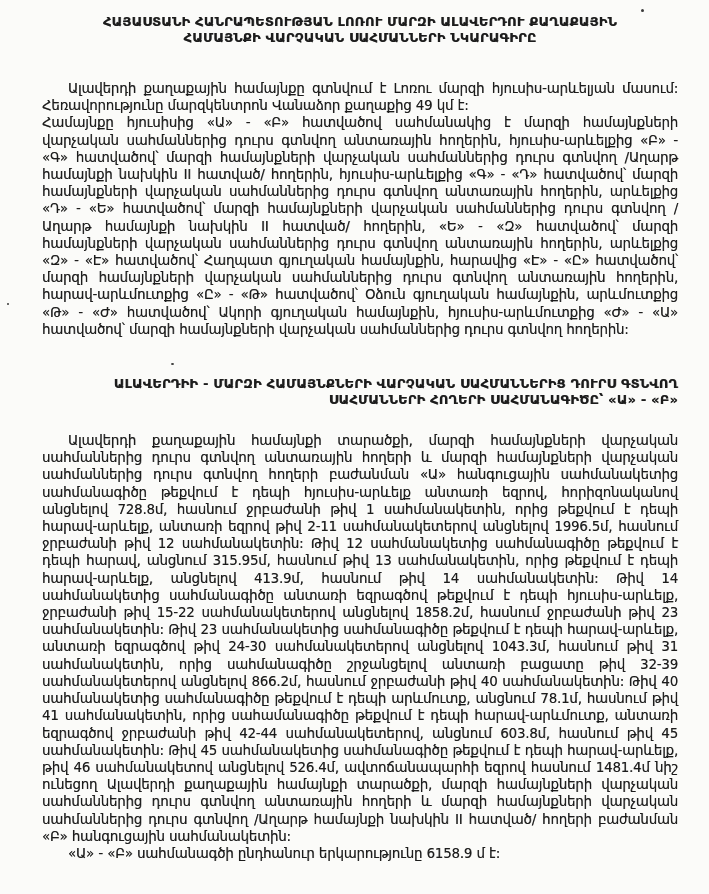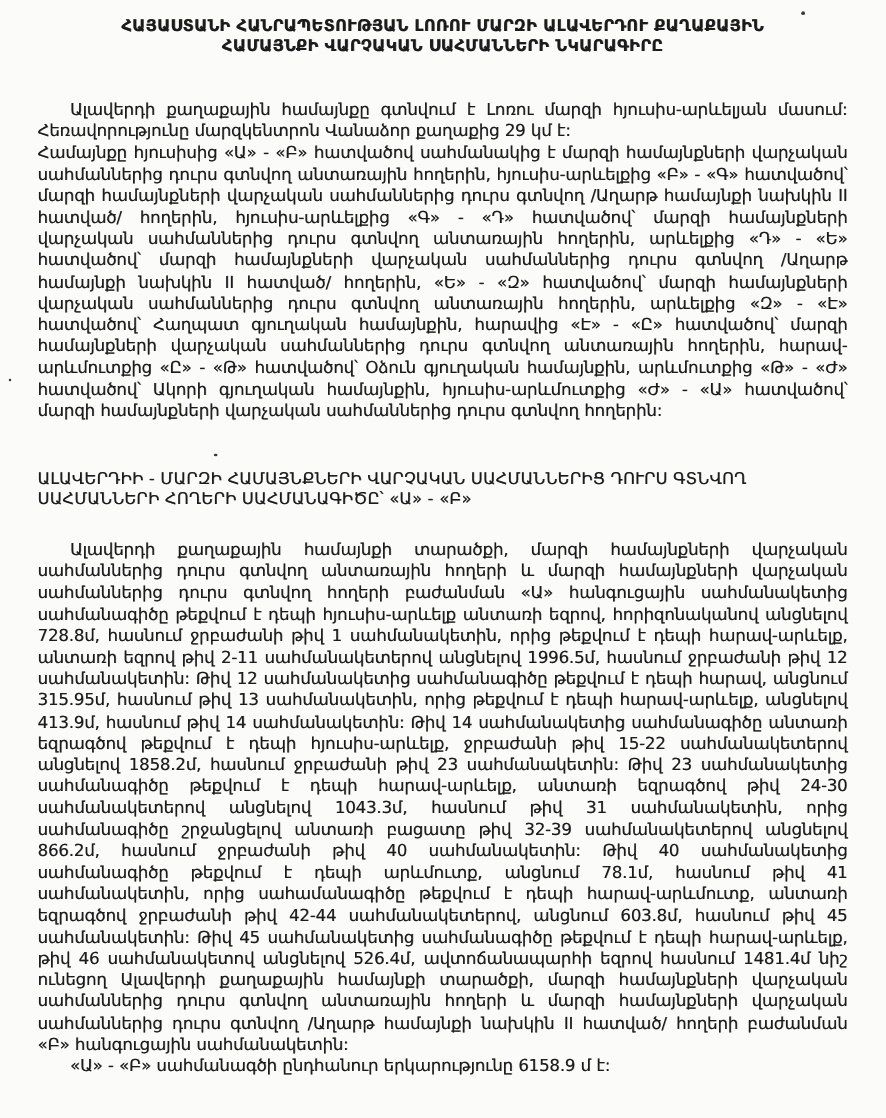--- a/index.html
+++ b/index.html
@@ -10,21 +10,21 @@
     font-family: "DejaVu Sans", "Liberation Sans", sans-serif;
     color: #1c1c1c;
     position: relative;
     overflow: hidden;
   }
   .page {
     position: relative;
     width: 709px;
     height: 894px;
     box-sizing: border-box;
-    padding: 14px 31px 0 30px;
+    padding: 14px 31px 0 42px;
   }
   .doc-title {
     margin: 0 0 34px 0;
     text-align: center;
     font-size: 13px;
     font-weight: bold;
     line-height: 16px;
     letter-spacing: 0.2px;
     text-shadow: 0.4px 0 0 rgba(25,25,25,0.6);
   }
@@ -34,23 +34,23 @@
     font-size: 13.3px;
     line-height: 17.2px;
     text-align: justify;
     letter-spacing: -0.15px;
     word-spacing: 0.2px;
     text-shadow: 0.35px 0 0 rgba(25,25,25,0.55);
   }
   .indent { text-indent: 26px; }
   .section-heading {
     margin: 38px 0 24px 0;
-    text-align: left;
+    text-align: right;
     font-size: 13px;
-    font-weight: normal;
+    font-weight: bold;
     line-height: 16px;
     letter-spacing: 0.2px;
     text-shadow: 0.4px 0 0 rgba(25,25,25,0.6);
   }
   .section-heading .tline { display: block; }
   .artifact {
     position: absolute;
     background: #3a3a3a;
     border-radius: 50%;
   }
@@ -61,21 +61,21 @@
 </head>
 <body>
 
 <div class="page">
 
   <h1 class="doc-title">
     <span class="tline">ՀԱՅԱՍՏԱՆԻ ՀԱՆՐԱՊԵՏՈՒԹՅԱՆ ԼՈՌՈՒ ՄԱՐԶԻ ԱԼԱՎԵՐԴՈՒ ՔԱՂԱՔԱՅԻՆ</span>
     <span class="tline">ՀԱՄԱՅՆՔԻ ՎԱՐՉԱԿԱՆ  ՍԱՀՄԱՆՆԵՐԻ ՆԿԱՐԱԳԻՐԸ</span>
   </h1>
 
-  <p class="body indent">Ալավերդի քաղաքային համայնքը գտնվում է Լոռու մարզի հյուսիս-արևելյան մասում: Հեռավորությունը մարզկենտրոն Վանաձոր քաղաքից 29 կմ է:</p>
+  <p class="body indent">Ալավերդի քաղաքային համայնքը գտնվում է Լոռու մարզի հյուսիս-արևելյան մասում: Հեռավորությունը մարզկենտրոն Վանաձոր քաղաքից 49 կմ է:</p>
 
   <p class="body">Համայնքը հյուսիսից «Ա» - «Բ» հատվածով սահմանակից է մարզի համայնքների վարչական սահմաններից դուրս գտնվող անտառային հողերին, հյուսիս-արևելքից «Բ» - «Գ» հատվածով՝ մարզի համայնքների վարչական սահմաններից դուրս գտնվող /Աղարթ համայնքի նախկին II հատված/ հողերին, հյուսիս-արևելքից «Գ» - «Դ» հատվածով՝ մարզի համայնքների վարչական սահմաններից դուրս գտնվող անտառային հողերին, արևելքից «Դ» - «Ե» հատվածով՝ մարզի համայնքների վարչական սահմաններից դուրս գտնվող /Աղարթ համայնքի նախկին II հատված/ հողերին, «Ե» - «Զ» հատվածով՝ մարզի համայնքների վարչական սահմաններից դուրս գտնվող անտառային հողերին, արևելքից «Զ» - «Է» հատվածով՝ Հաղպատ գյուղական համայնքին, հարավից «Է» - «Ը» հատվածով՝ մարզի համայնքների վարչական սահմաններից դուրս գտնվող անտառային հողերին, հարավ-արևմուտքից «Ը» - «Թ» հատվածով՝ Օձուն գյուղական համայնքին, արևմուտքից «Թ» - «Ժ» հատվածով՝ Ակորի գյուղական համայնքին, հյուսիս-արևմուտքից «Ժ» - «Ա» հատվածով՝ մարզի համայնքների վարչական սահմաններից դուրս գտնվող հողերին:</p>
 
   <h2 class="section-heading">
     <span class="tline">ԱԼԱՎԵՐԴԻԻ - ՄԱՐԶԻ ՀԱՄԱՅՆՔՆԵՐԻ ՎԱՐՉԱԿԱՆ ՍԱՀՄԱՆՆԵՐԻՑ ԴՈՒՐՍ ԳՏՆՎՈՂ</span>
     <span class="tline">ՍԱՀՄԱՆՆԵՐԻ ՀՈՂԵՐԻ  ՍԱՀՄԱՆԱԳԻԾԸ՝ «Ա» - «Բ»</span>
   </h2>
 
   <p class="body indent">Ալավերդի քաղաքային համայնքի տարածքի, մարզի համայնքների վարչական սահմաններից դուրս գտնվող անտառային հողերի և մարզի համայնքների վարչական սահմաններից դուրս գտնվող հողերի բաժանման «Ա» հանգուցային սահմանակետից սահմանագիծը թեքվում է դեպի հյուսիս-արևելք անտառի եզրով, հորիզոնականով անցնելով 728.8մ, հասնում ջրբաժանի թիվ 1 սահմանակետին, որից թեքվում է դեպի հարավ-արևելք, անտառի եզրով թիվ 2-11 սահմանակետերով անցնելով 1996.5մ, հասնում ջրբաժանի թիվ 12 սահմանակետին: Թիվ 12 սահմանակետից սահմանագիծը թեքվում է դեպի հարավ, անցնում 315.95մ, հասնում թիվ 13 սահմանակետին, որից թեքվում է դեպի հարավ-արևելք, անցնելով 413.9մ, հասնում թիվ 14 սահմանակետին: Թիվ 14 սահմանակետից սահմանագիծը անտառի եզրագծով թեքվում է դեպի հյուսիս-արևելք, ջրբաժանի թիվ 15-22 սահմանակետերով անցնելով 1858.2մ, հասնում ջրբաժանի թիվ 23 սահմանակետին: Թիվ 23 սահմանակետից սահմանագիծը թեքվում է դեպի հարավ-արևելք, անտառի եզրագծով թիվ 24-30 սահմանակետերով անցնելով 1043.3մ, հասնում թիվ 31 սահմանակետին, որից սահմանագիծը շրջանցելով անտառի բացատը թիվ 32-39 սահմանակետերով անցնելով 866.2մ, հասնում ջրբաժանի թիվ 40 սահմանակետին: Թիվ 40 սահմանակետից սահմանագիծը թեքվում է դեպի արևմուտք, անցնում 78.1մ, հասնում թիվ 41 սահմանակետին, որից  սահամանագիծը թեքվում է դեպի հարավ-արևմուտք, անտառի եզրագծով ջրբաժանի թիվ 42-44 սահմանակետերով, անցնում 603.8մ, հասնում թիվ 45 սահմանակետին: Թիվ 45 սահմանակետից  սահմանագիծը թեքվում է դեպի հարավ-արևելք, թիվ 46 սահմանակետով անցնելով 526.4մ, ավտոճանապարհի եզրով հասնում 1481.4մ նիշ ունեցող Ալավերդի քաղաքային համայնքի տարածքի, մարզի համայնքների վարչական սահմաններից դուրս գտնվող անտառային հողերի և մարզի համայնքների վարչական սահմաններից դուրս գտնվող /Աղարթ համայնքի նախկին II հատված/ հողերի բաժանման «Բ» հանգուցային սահմանակետին:</p>
 

